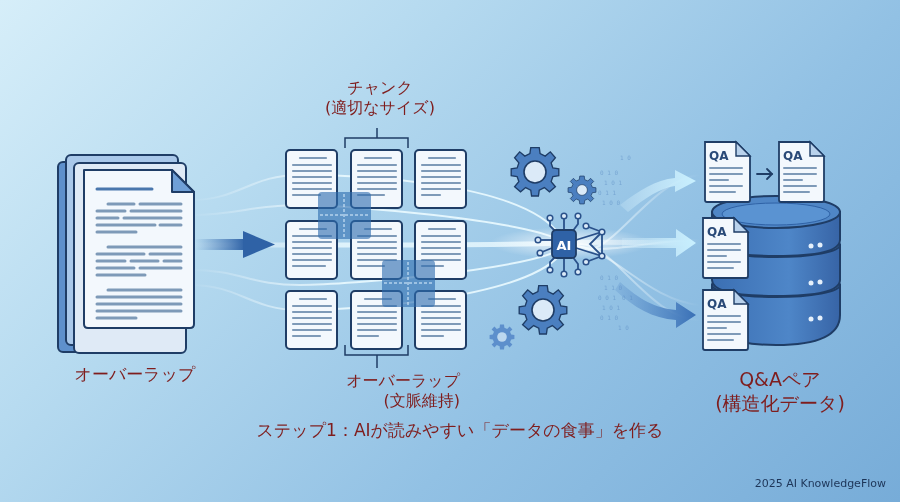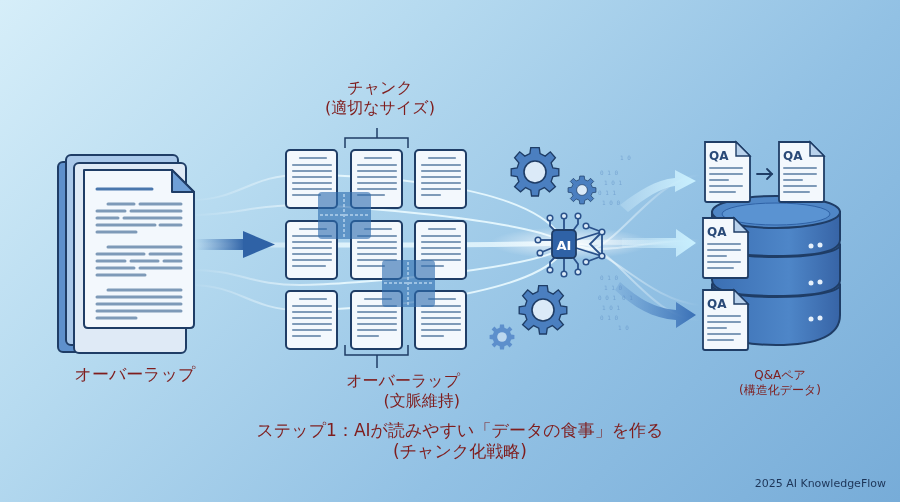--- a/index.html
+++ b/index.html
@@ -16,21 +16,21 @@
     text-align: center;
     font-weight: normal;
     color: #7f1d1d;
     line-height: 1.25;
     white-space: nowrap;
   }
   .label .l1, .label .l2 { display: block; }
   .lbl-doc { left: 40px; top: 364px; width: 190px; font-size: 17px; }
   .lbl-chunk { left: 295px; top: 78px; width: 170px; font-size: 16px; }
   .lbl-overlap { left: 300px; top: 371px; width: 160px; font-size: 16px; text-align: right; }
-  .lbl-qa { left: 700px; top: 368px; width: 160px; font-size: 12px; }
+  .lbl-qa { left: 700px; top: 368px; width: 160px; font-size: 19px; }
   .lbl-step { left: 200px; top: 420px; width: 520px; font-size: 17px; }
   .footer {
     position: absolute; right: 14px; bottom: 12px;
     font-size: 11px; color: #1d3558; font-weight: normal;
   }
 </style>
 </head>
 <body>
 
 <svg class="canvas" width="900" height="502" viewBox="0 0 900 502" xmlns="http://www.w3.org/2000/svg">
@@ -362,16 +362,15 @@
   <span class="l2">(文脈維持)</span>
 </div>
 
 <div class="label lbl-qa">
   <span class="l1">Q&amp;Aペア</span>
   <span class="l2">(構造化データ)</span>
 </div>
 
 <div class="label lbl-step">
   <span class="l1">ステップ1：AIが読みやすい「データの食事」を作る</span>
-  <span class="l2">(チャンク化戦略)</span>
 </div>
 
 <div class="footer">2025 AI KnowledgeFlow</div>
 
 </body></html>

